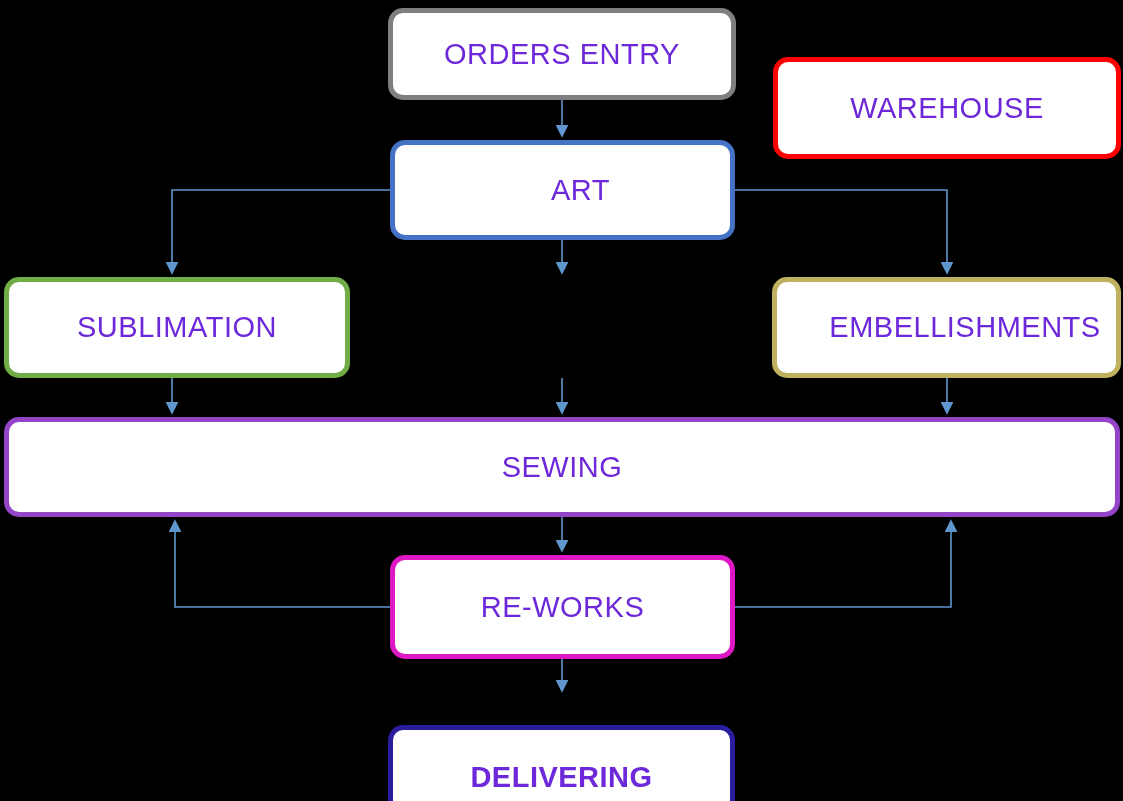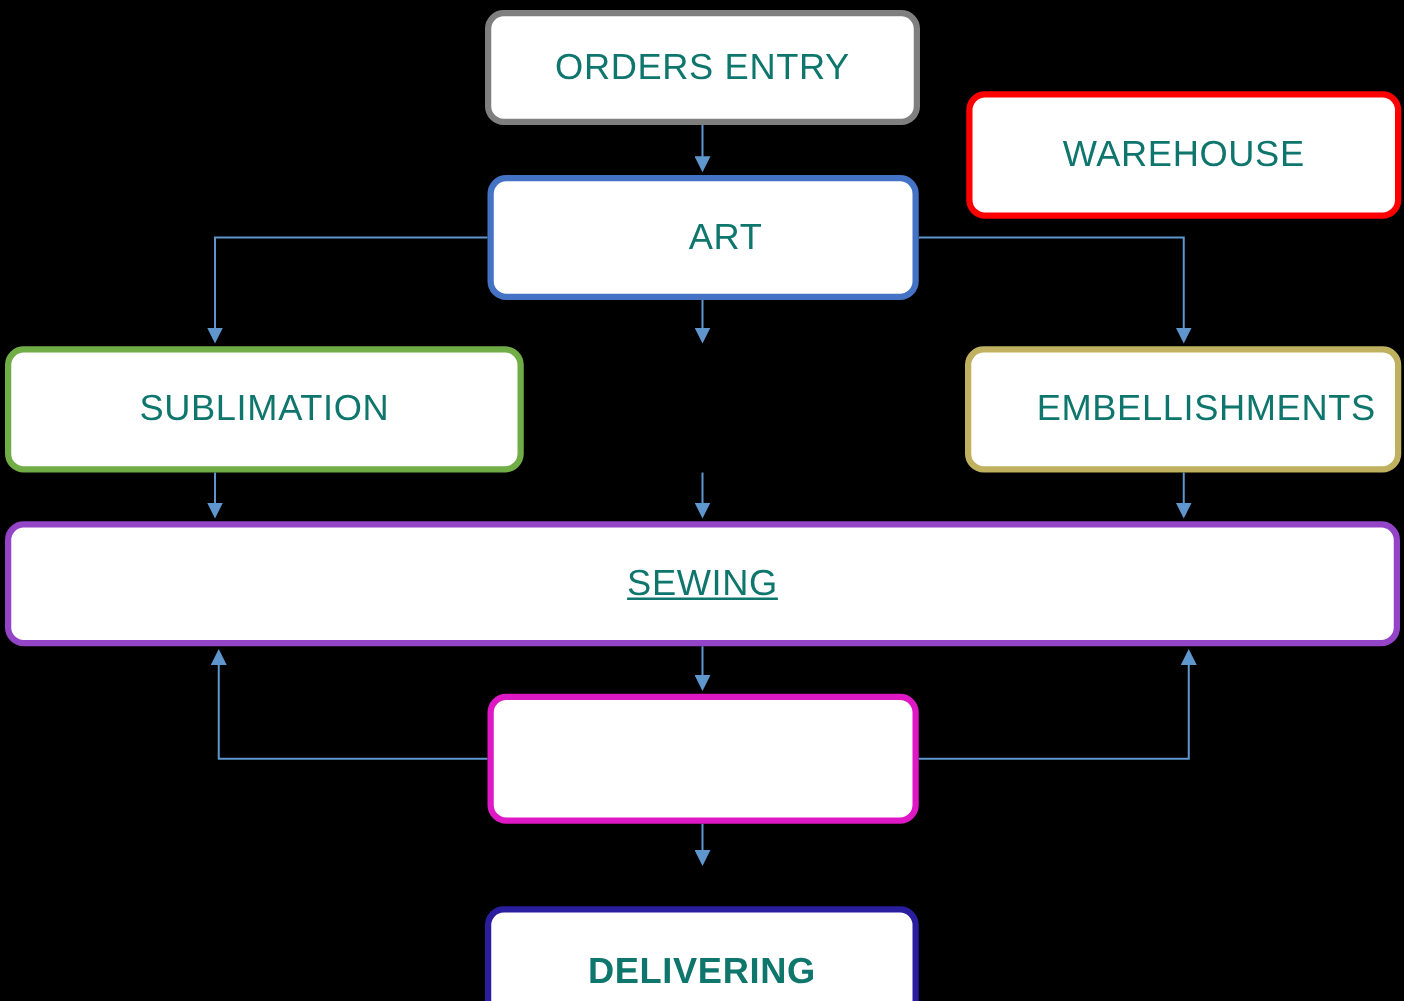--- a/index.html
+++ b/index.html
@@ -39,31 +39,31 @@
     position: absolute;
     box-sizing: border-box;
     background: #ffffff;
     border: 5px solid #888888;
     border-radius: 15px;
     display: flex;
     flex-direction: column;
     align-items: center;
     justify-content: center;
     text-align: center;
-    color: #0f766e;
+    color: #6d28d9;
     font-size: 29px;
     letter-spacing: 0.5px;
     line-height: 1.38;
   }
   .node .label { display: block; }
   
   .n-orders-entry   { left: 388px; top:   8px; width: 348px; height:  92px; }
-  .n-warehouse      { left: 773px; top:  57px; width: 348px; height: 102px; margin-top: 16px; }
+  .n-warehouse      { left: 773px; top:  57px; width: 348px; height: 102px; }
   .n-art            { left: 390px; top: 140px; width: 345px; height: 100px; }
-  .n-sublimation    { left:   4px; top: 277px; width: 415px; height: 101px; }
+  .n-sublimation    { left:   4px; top: 277px; width: 346px; height: 101px; }
   .n-embroidery     { left: 390px; top: 277px; width: 345px; height: 101px; }
   .n-embellishments { left: 772px; top: 277px; width: 349px; height: 101px; }
   .n-sewing         { left:   4px; top: 417px; width: 1116px; height: 100px; }
   .n-quality        { left: 390px; top: 555px; width: 345px; height: 104px; }
   .n-delivering     { left: 388px; top: 725px; width: 347px; height: 104px; font-weight: bold; }
 </style>
 </head>
 <body style="background: rgb(0, 0, 0);">
 
 <div class="stage">
@@ -101,24 +101,25 @@
 
   <div class="node n-sublimation" style="border-color: rgb(112, 173, 71);">
     <span class="label">SUBLIMATION</span>
   </div>
 
 
   <div class="node n-embellishments" style="border-color: rgb(191, 177, 95); padding-left: 37px;">
     <span class="label">EMBELLISHMENTS</span>
   </div>
 
-  <div class="node n-sewing" style="border-color: rgb(147, 68, 199); text-decoration: underline;">
+  <div class="node n-sewing" style="border-color: rgb(147, 68, 199);">
     <span class="label">SEWING</span>
   </div>
 
   <div class="node n-quality" style="border-color: rgb(222, 24, 196);">
+    <span class="label">RE-WORKS</span>
   </div>
 
   <div class="node n-delivering" style="border-color: rgb(42, 30, 158);">
     <span class="label">DELIVERING</span>
   </div>
 
 </div>
 
 </body></html>

